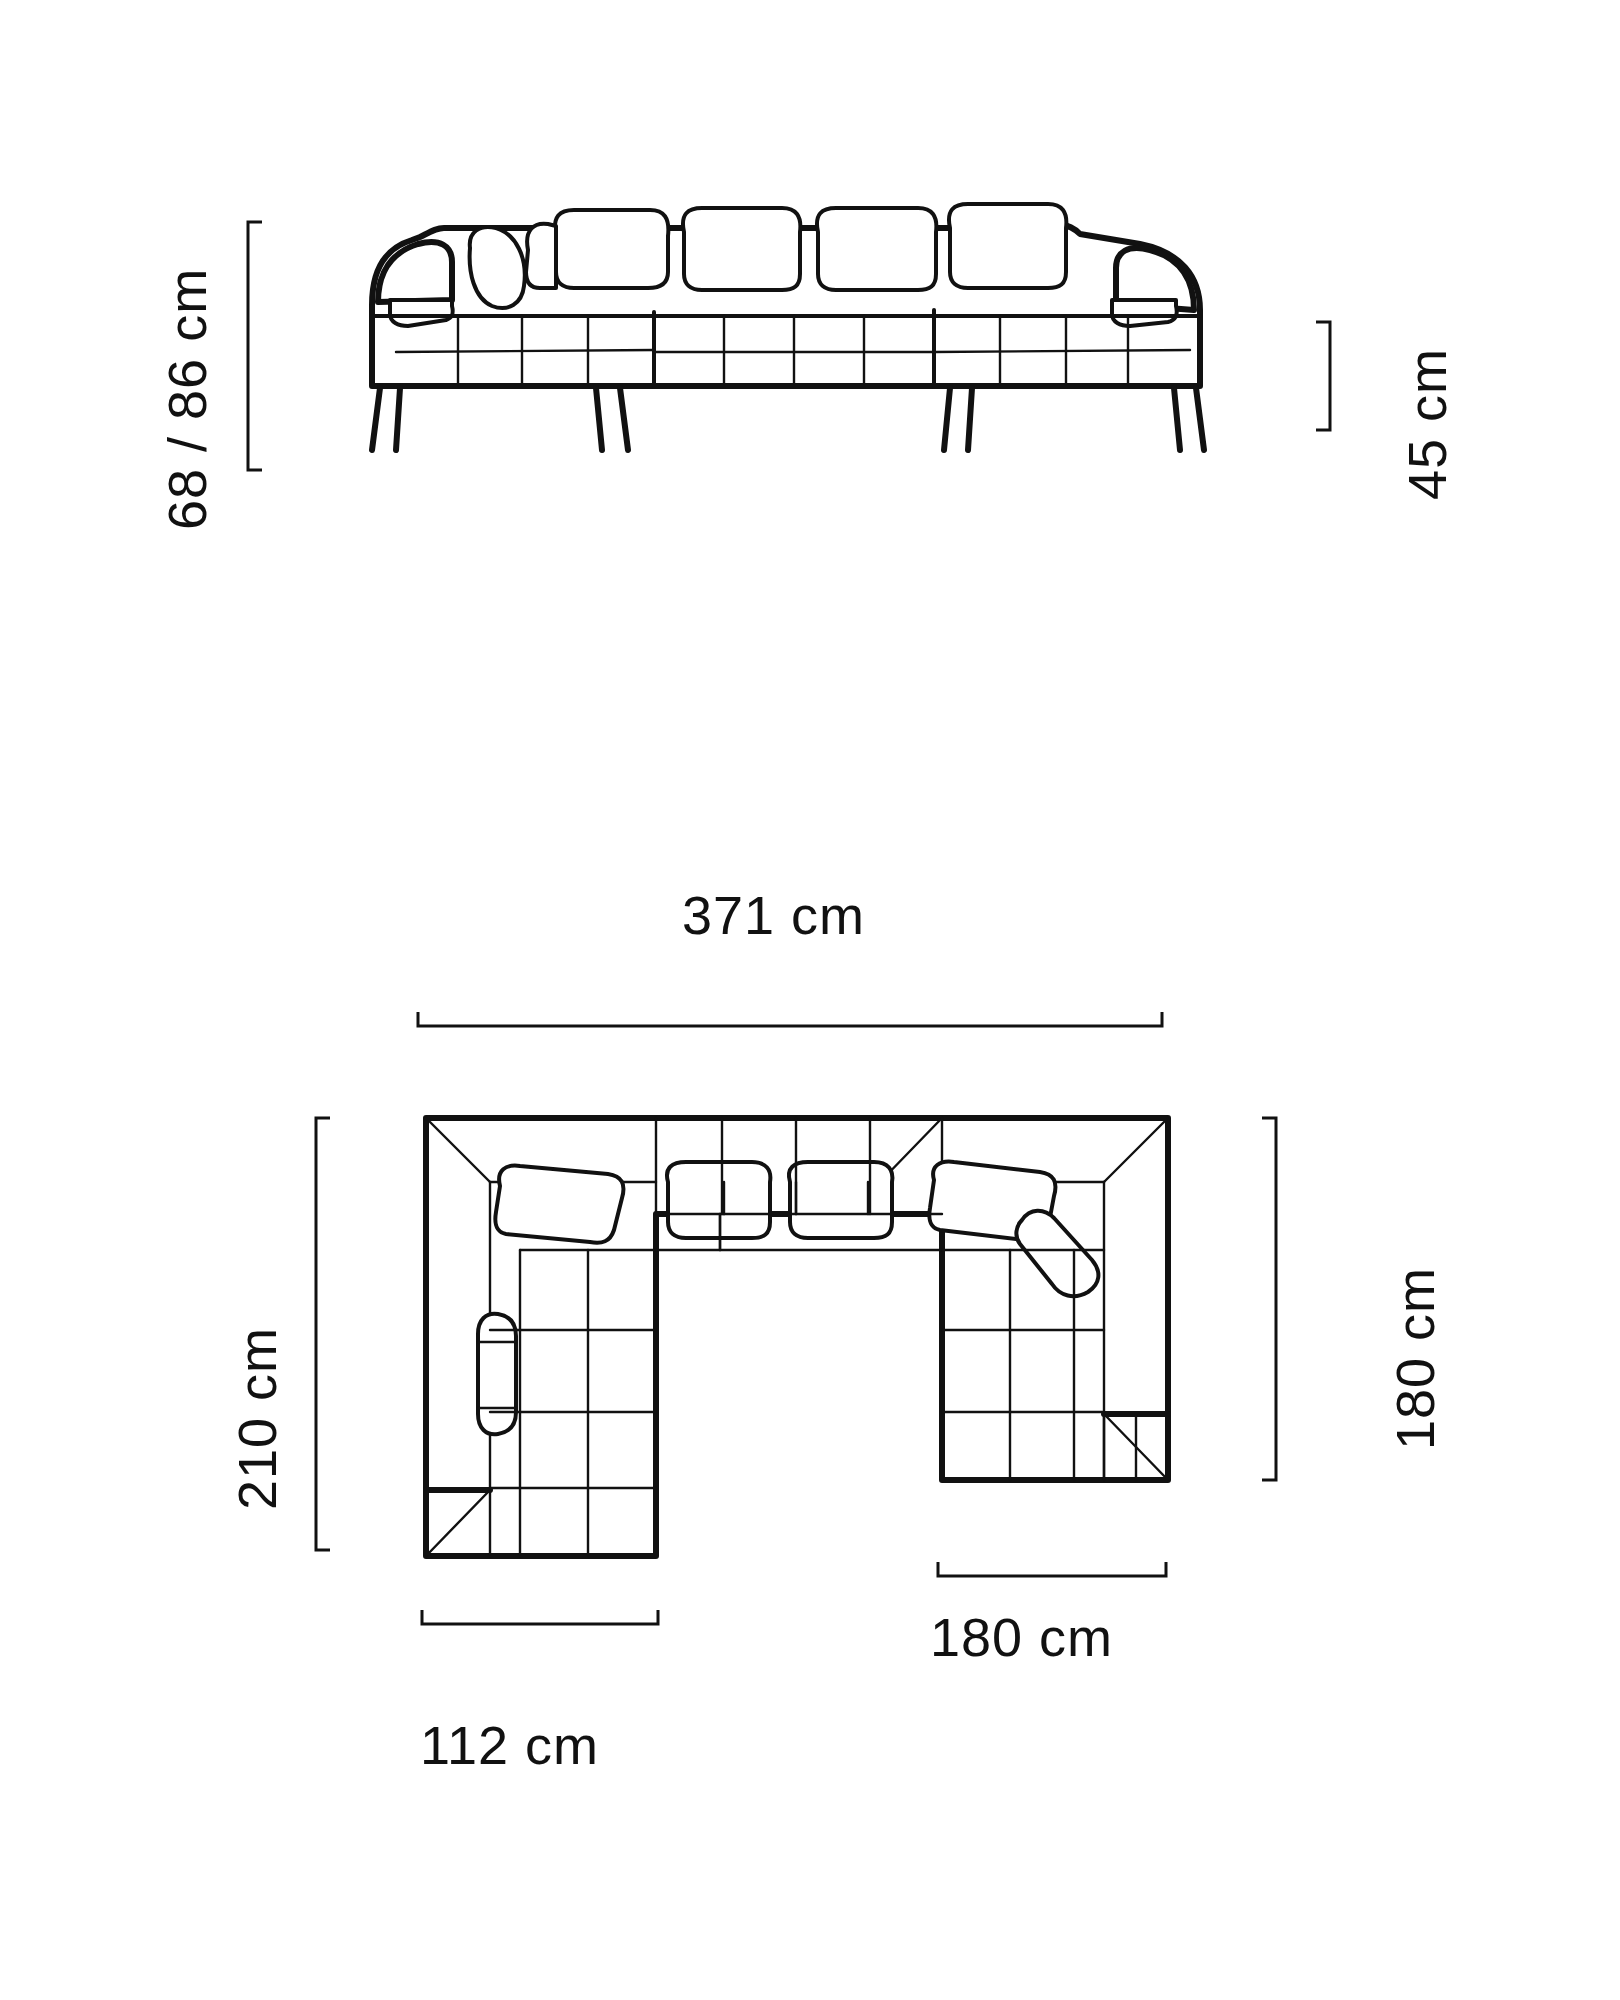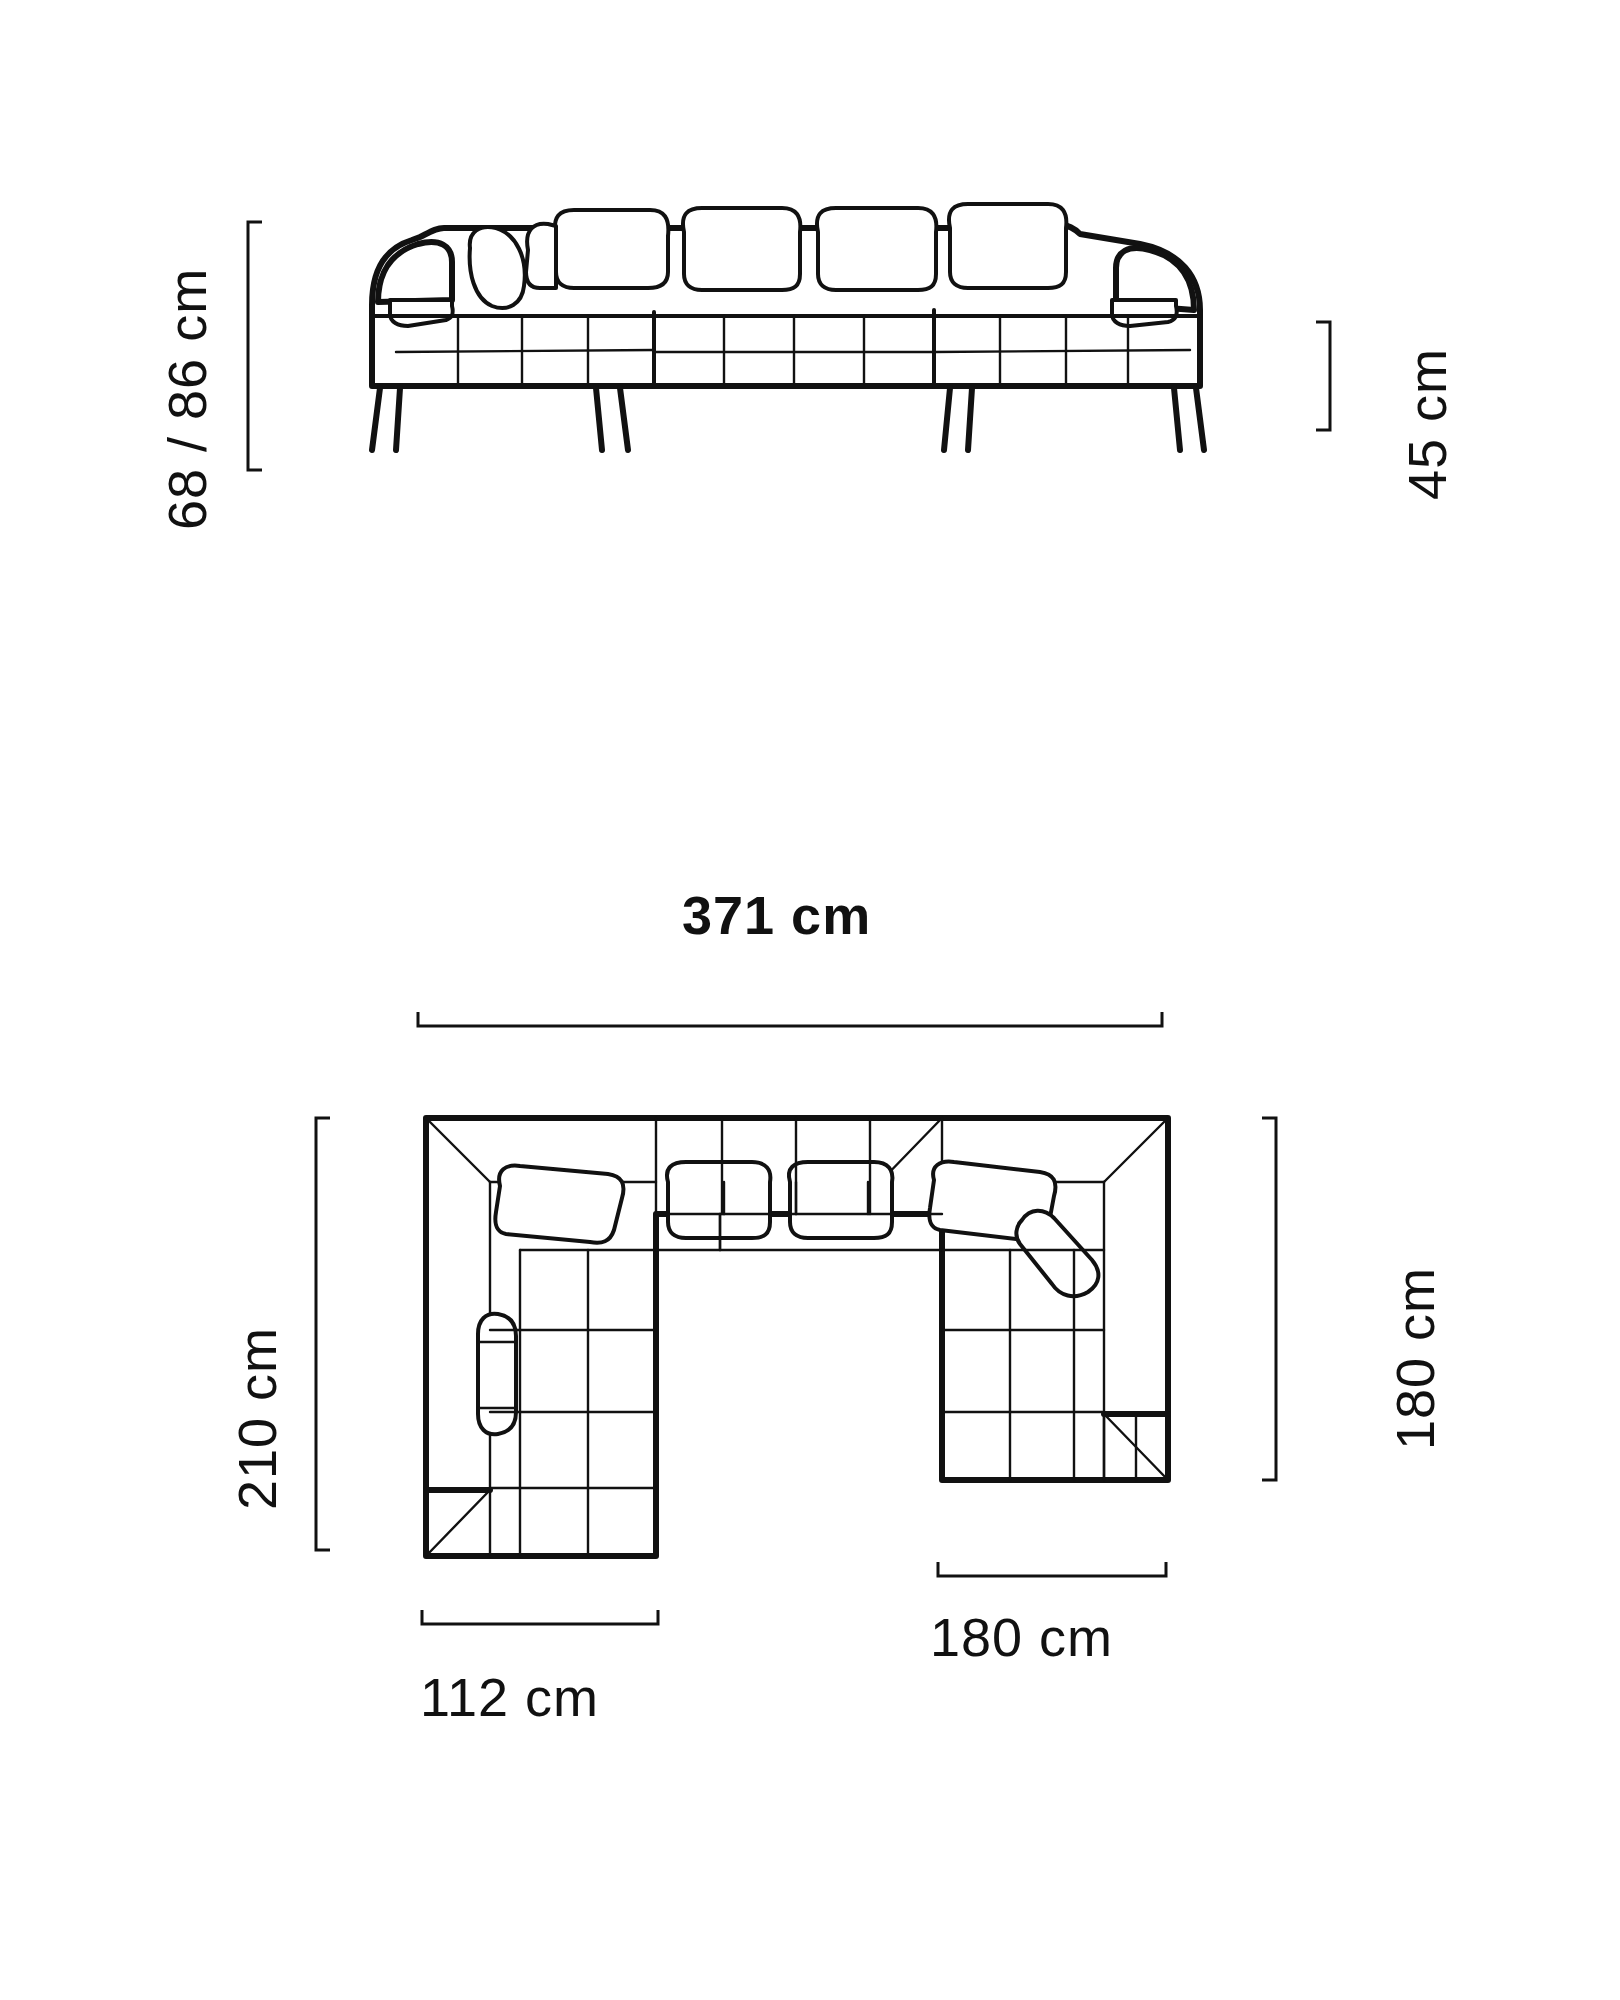--- a/index.html
+++ b/index.html
@@ -212,20 +212,20 @@
         <path class="ln-thin" d="M942 420 L1104 420"></path>
         <path class="ln-thin" d="M942 500 L1104 500"></path>
         <path class="ln-thin" d="M942 582 L1104 582"></path>
         <path class="ln-thin" d="M1010 420 L1010 650"></path>
         <path class="ln-thin" d="M1074 420 L1074 650"></path>
         <path class="ln-thin" d="M1104 584 L1104 650"></path>
         <path class="ln-thin" d="M1136 584 L1136 650"></path>
       </g>
     </svg>
 
-    <div class="dim-label" style="left:682px; top:58px;font-weight:bold;">371 cm</div>
+    <div class="dim-label" style="left:682px; top:58px;">371 cm</div>
     <div class="dim-label rot-ccw" style="left:230px; top:680px;">210 cm</div>
     <div class="dim-label rot-ccw" style="left:1388px; top:620px;">180 cm</div>
-    <div class="dim-label" style="left:420px; top:840px;">112  cm</div>
+    <div class="dim-label" style="left:420px; top:888px;">112  cm</div>
     <div class="dim-label" style="left:930px; top:780px;">180  cm</div>
   </div>
 
 </div>
 
 </body></html>

